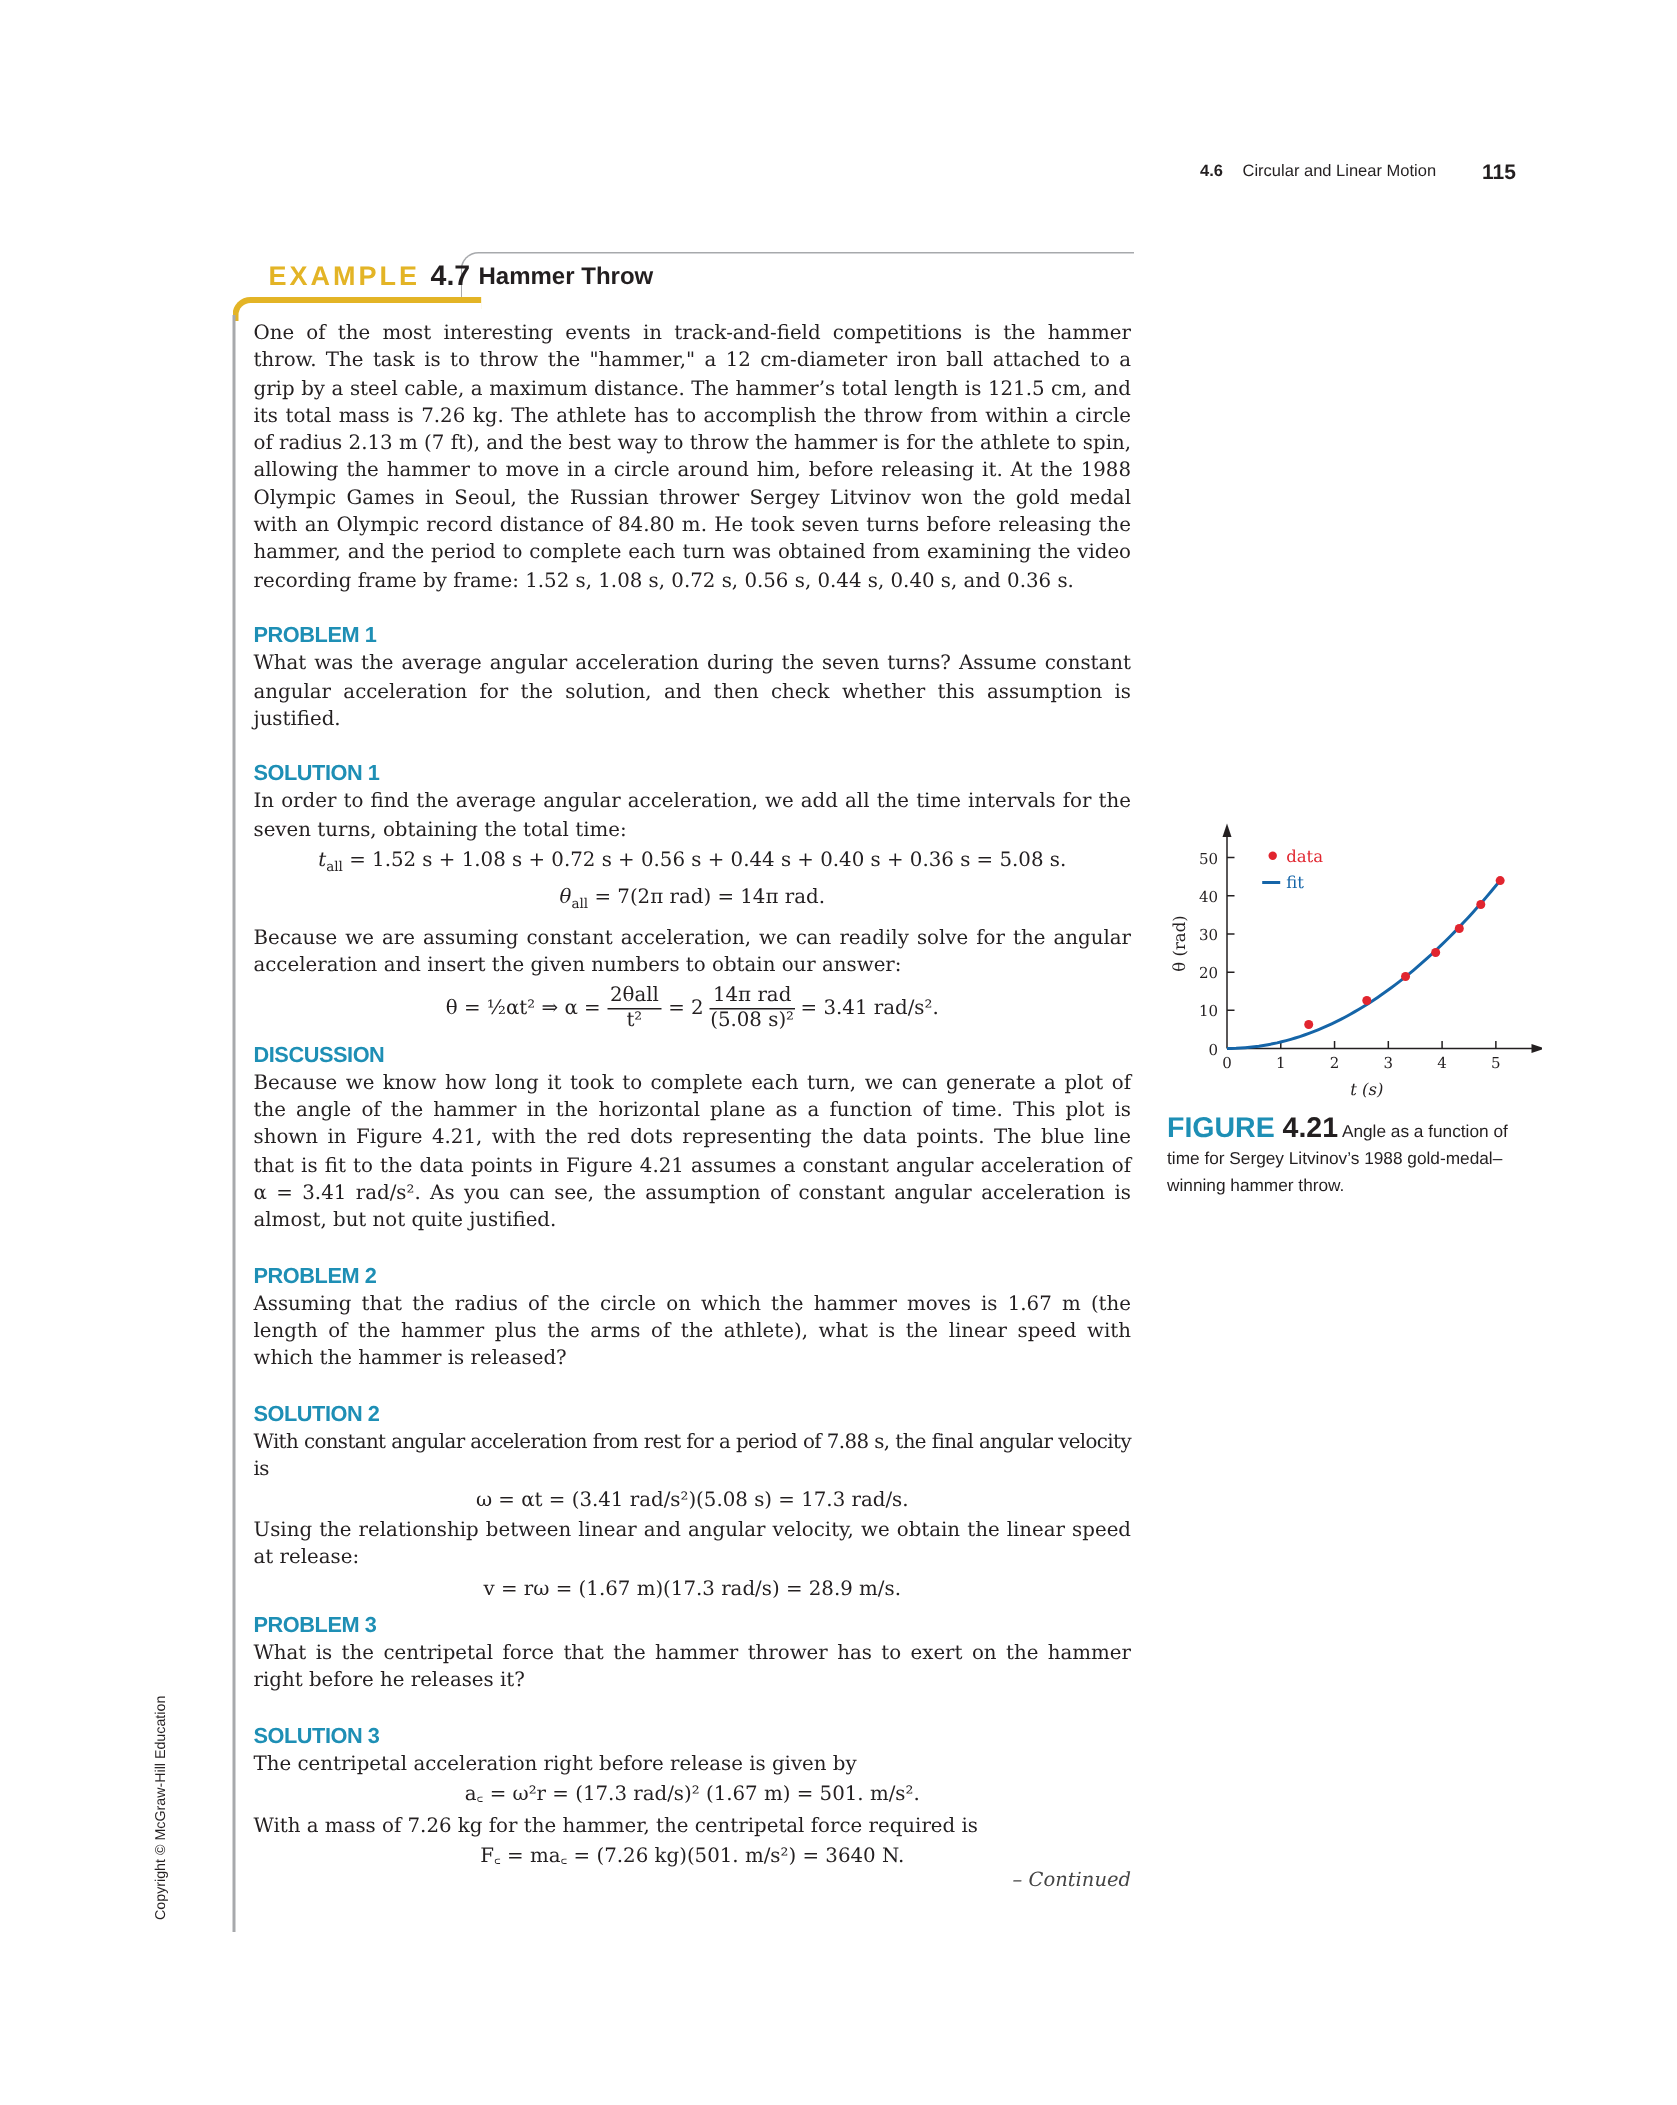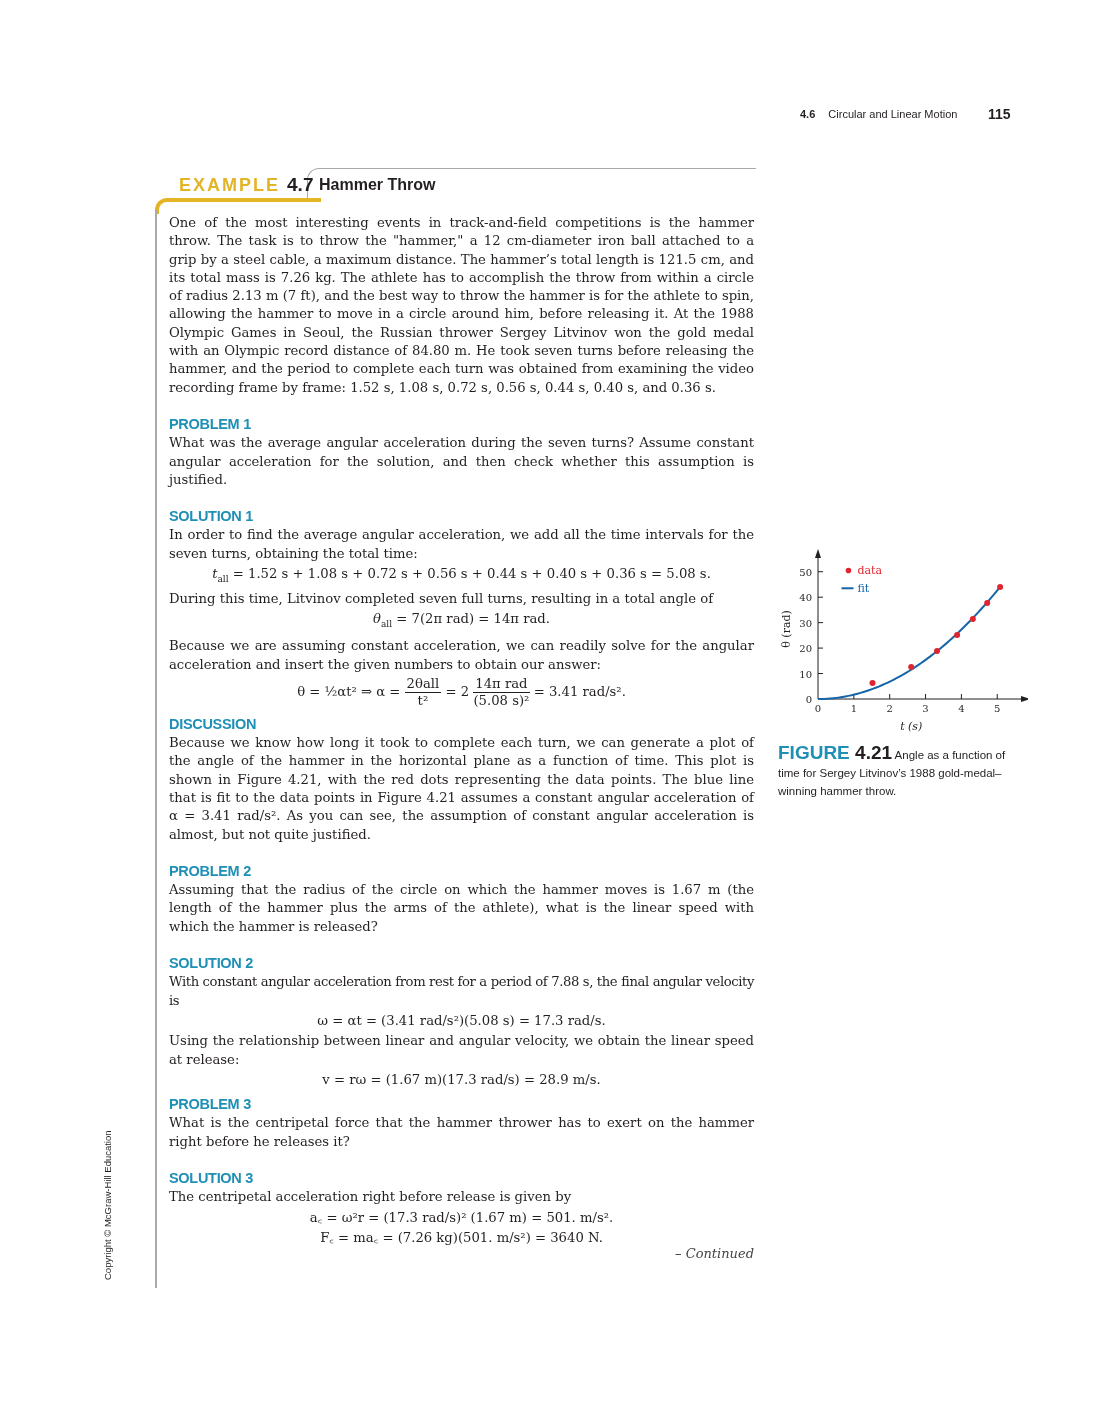--- a/index.html
+++ b/index.html
@@ -61,21 +61,20 @@
   <p>One of the most interesting events in track-and-field competitions is the hammer throw. The task is to throw the "hammer," a 12 cm-diameter iron ball attached to a grip by a steel cable, a maximum distance. The hammer’s total length is 121.5 cm, and its total mass is 7.26 kg. The athlete has to accomplish the throw from within a circle of radius 2.13 m (7 ft), and the best way to throw the hammer is for the athlete to spin, allowing the hammer to move in a circle around him, before releasing it. At the 1988 Olympic Games in Seoul, the Russian thrower Sergey Litvinov won the gold medal with an Olympic record distance of 84.80 m. He took seven turns before releasing the hammer, and the period to complete each turn was obtained from examining the video recording frame by frame: 1.52 s, 1.08 s, 0.72 s, 0.56 s, 0.44 s, 0.40 s, and 0.36 s.</p>
 
   <div class="heading">PROBLEM 1</div>
   <p>What was the average angular acceleration during the seven turns? Assume constant angular acceleration for the solution, and then check whether this assumption is justified.</p>
 
   <div class="heading">SOLUTION 1</div>
   <p>In order to find the average angular acceleration, we add all the time intervals for the seven turns, obtaining the total time:</p>
   <div class="eq">
     <i>t</i><sub>all</sub><span> = 1.52 s + 1.08 s + 0.72 s + 0.56 s + 0.44 s + 0.40 s + 0.36 s = 5.08 s.</span>
   </div>
-  <p style="text-align:left">During this time, Litvinov completed seven full turns, resulting in a total angle of</p>
   <div class="eq">
     <i>θ</i><sub>all</sub><span> = 7(2π rad) = 14π rad.</span>
   </div>
   <p style="margin-top:4px">Because we are assuming constant acceleration, we can readily solve for the angular acceleration and insert the given numbers to obtain our answer:</p>
   <div class="eq" style="margin-top:2px">
     <span>θ = ½αt² ⇒ α = </span>
     <span class="frac"><span class="num">2θall</span><span class="den">t²</span></span>
     <span> = 2</span>
     <span class="frac"><span class="num">14π rad</span><span class="den">(5.08 s)²</span></span>
     <span> = 3.41 rad/s².</span>
@@ -92,20 +91,21 @@
   <div class="eq">ω = αt = (3.41 rad/s²)(5.08 s) = 17.3 rad/s.</div>
   <p>Using the relationship between linear and angular velocity, we obtain the linear speed at release:</p>
   <div class="eq">v = rω = (1.67 m)(17.3 rad/s) = 28.9 m/s.</div>
 
   <div class="heading" style="margin-top:6px">PROBLEM 3</div>
   <p>What is the centripetal force that the hammer thrower has to exert on the hammer right before he releases it?</p>
 
   <div class="heading">SOLUTION 3</div>
   <p>The centripetal acceleration right before release is given by</p>
   <div class="eq">a꜀ = ω²r = (17.3 rad/s)² (1.67 m) = 501. m/s².</div>
+  <p>With a mass of 7.26 kg for the hammer, the centripetal force required is</p>
   <div class="eq">F꜀ = ma꜀ = (7.26 kg)(501. m/s²) = 3640 N.</div>
   <div class="continued">– Continued</div>
 </div>
 
 <svg class="figure" id="chart" viewBox="0 0 250 190" xmlns="http://www.w3.org/2000/svg">
   <g id="axes">
       <line x1="40" y1="154" x2="246" y2="154" stroke="#231f20" stroke-width="1"></line>
       <polygon points="252,154 243,151 243,157" fill="#231f20"></polygon>
       <line x1="40" y1="154" x2="40" y2="10" stroke="#231f20" stroke-width="1"></line>
       <polygon points="40,4 37,13 43,13" fill="#231f20"></polygon>

